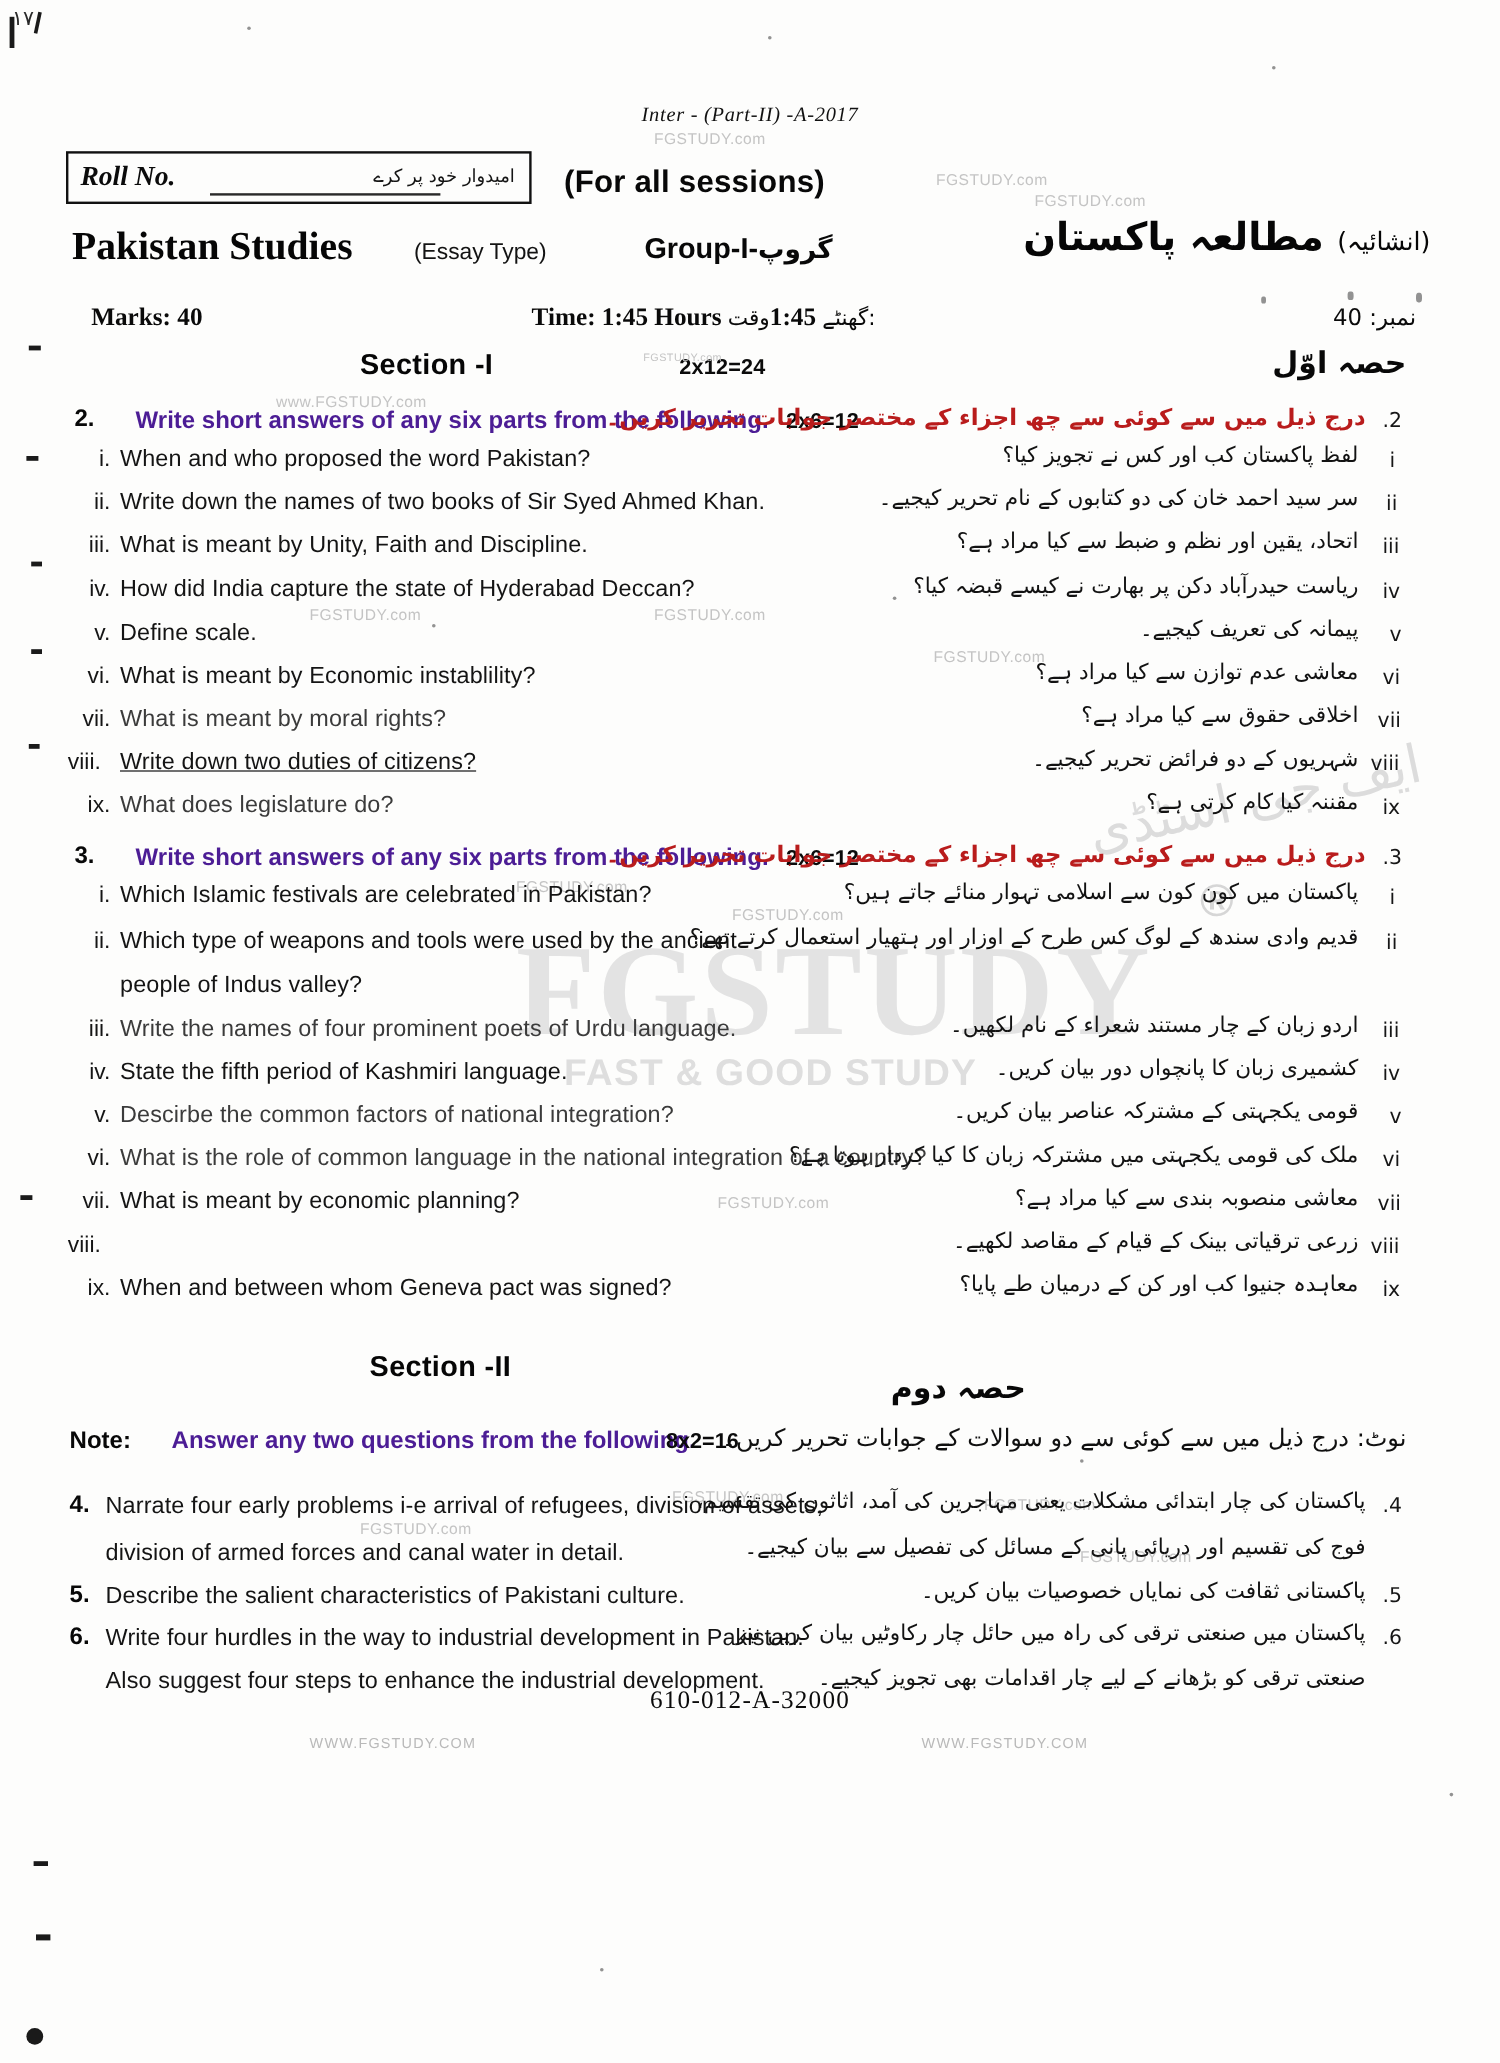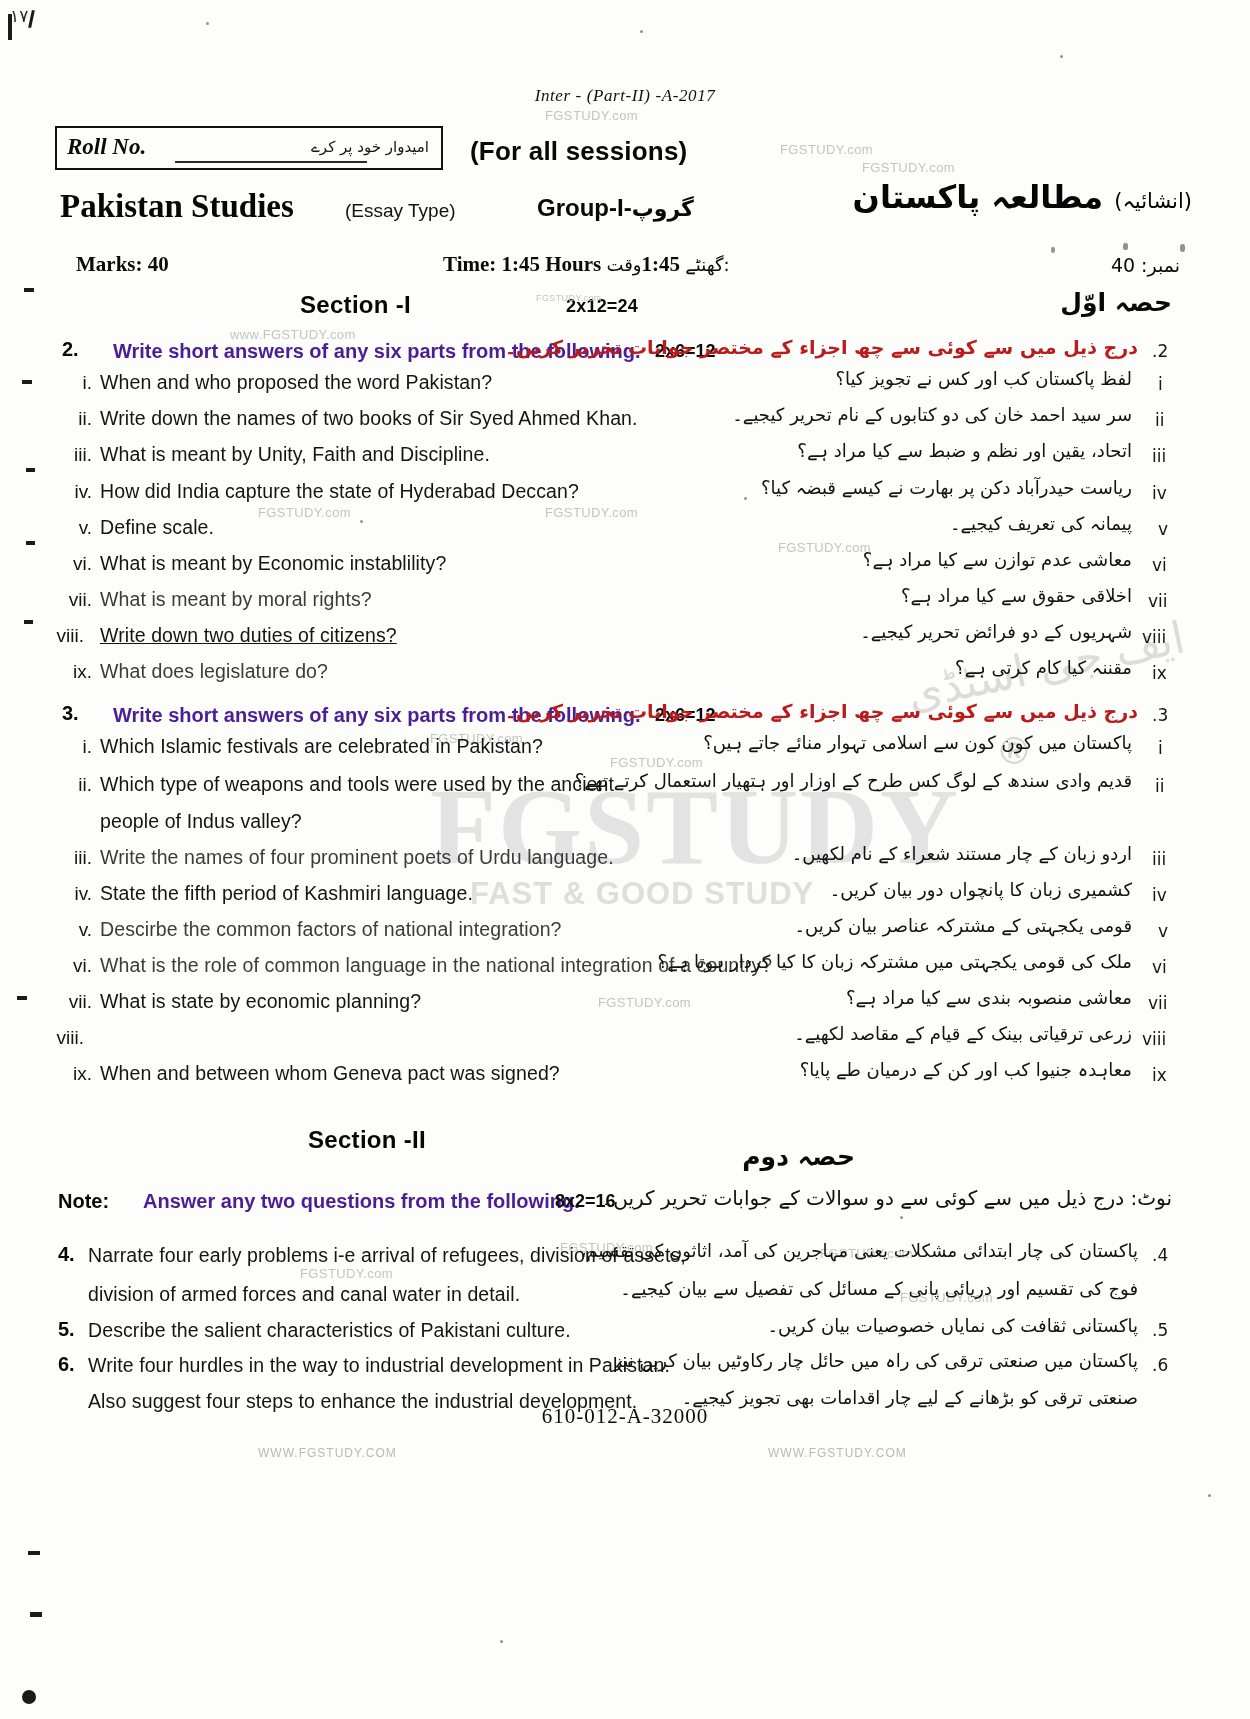--- a/index.html
+++ b/index.html
@@ -464,21 +464,21 @@
   <div class="ptext faded" style="left:100px;top:918px;">Descirbe the common factors of national integration?</div>
   <div class="u-num" style="left:1158px;top:921px;">v</div>
   <div class="u-text" style="right:118px;top:915px;">قومی یکجہتی کے مشترکہ عناصر بیان کریں۔</div>
 
   <div class="rnum" style="left:46px;top:955px;">vi.</div>
   <div class="ptext faded" style="left:100px;top:954px;">What is the role of common language in the national integration of a country?</div>
   <div class="u-num" style="left:1152px;top:957px;">vi</div>
   <div class="u-text" style="right:118px;top:951px;">ملک کی قومی یکجہتی میں مشترکہ زبان کا کیا کردار ہوتا ہے؟</div>
 
   <div class="rnum" style="left:46px;top:991px;">vii.</div>
-  <div class="ptext" style="left:100px;top:990px;">What is state by economic planning?</div>
+  <div class="ptext" style="left:100px;top:990px;">What is meant by economic planning?</div>
   <div class="u-num" style="left:1148px;top:993px;">vii</div>
   <div class="u-text" style="right:118px;top:987px;">معاشی منصوبہ بندی سے کیا مراد ہے؟</div>
 
   <div class="rnum" style="left:38px;top:1027px;">viii.</div>
   <div class="u-num" style="left:1142px;top:1029px;">viii</div>
   <div class="u-text" style="right:118px;top:1023px;">زرعی ترقیاتی بینک کے قیام کے مقاصد لکھیے۔</div>
 
   <div class="rnum" style="left:46px;top:1063px;">ix.</div>
   <div class="ptext" style="left:100px;top:1062px;">When and between whom Geneva pact was signed?</div>
   <div class="u-num" style="left:1152px;top:1065px;">ix</div>

